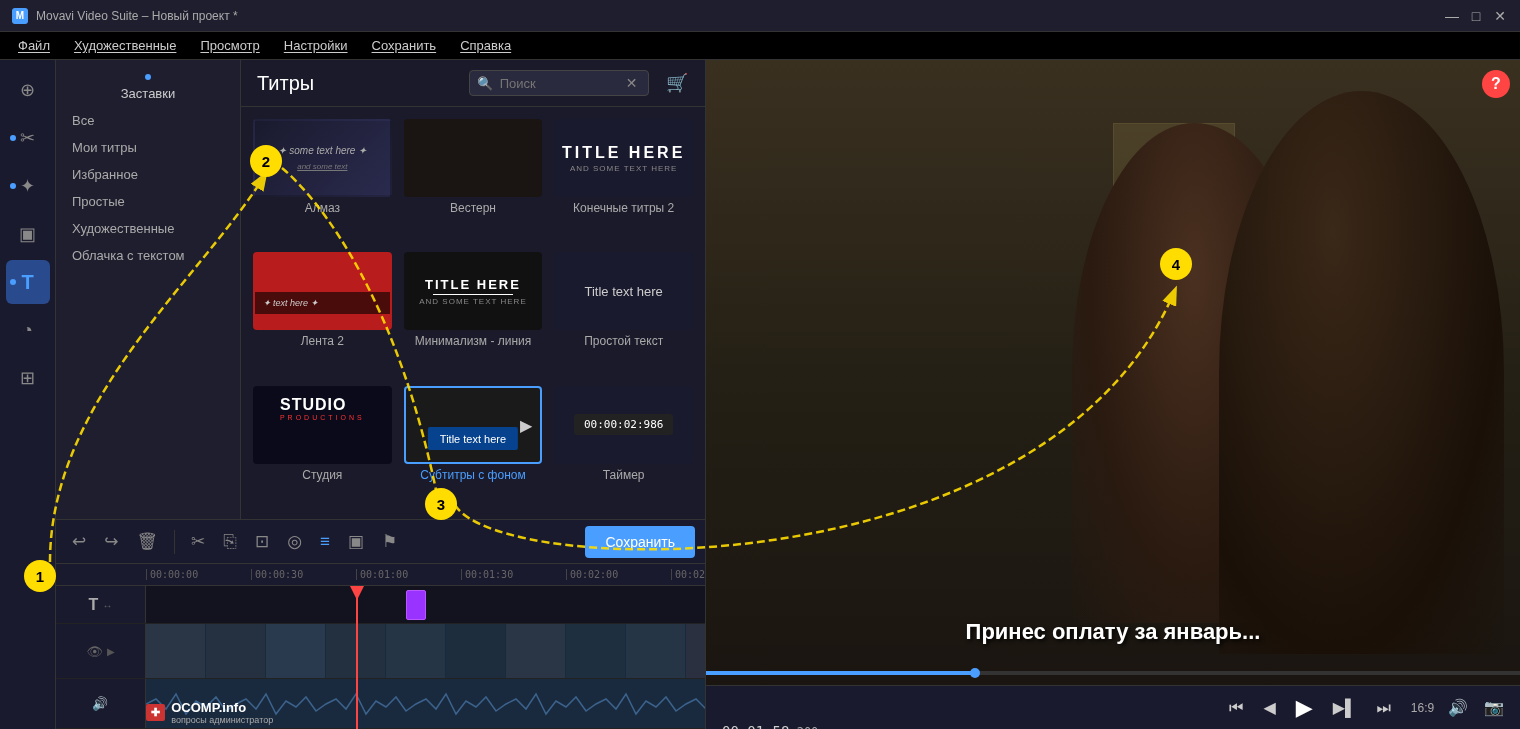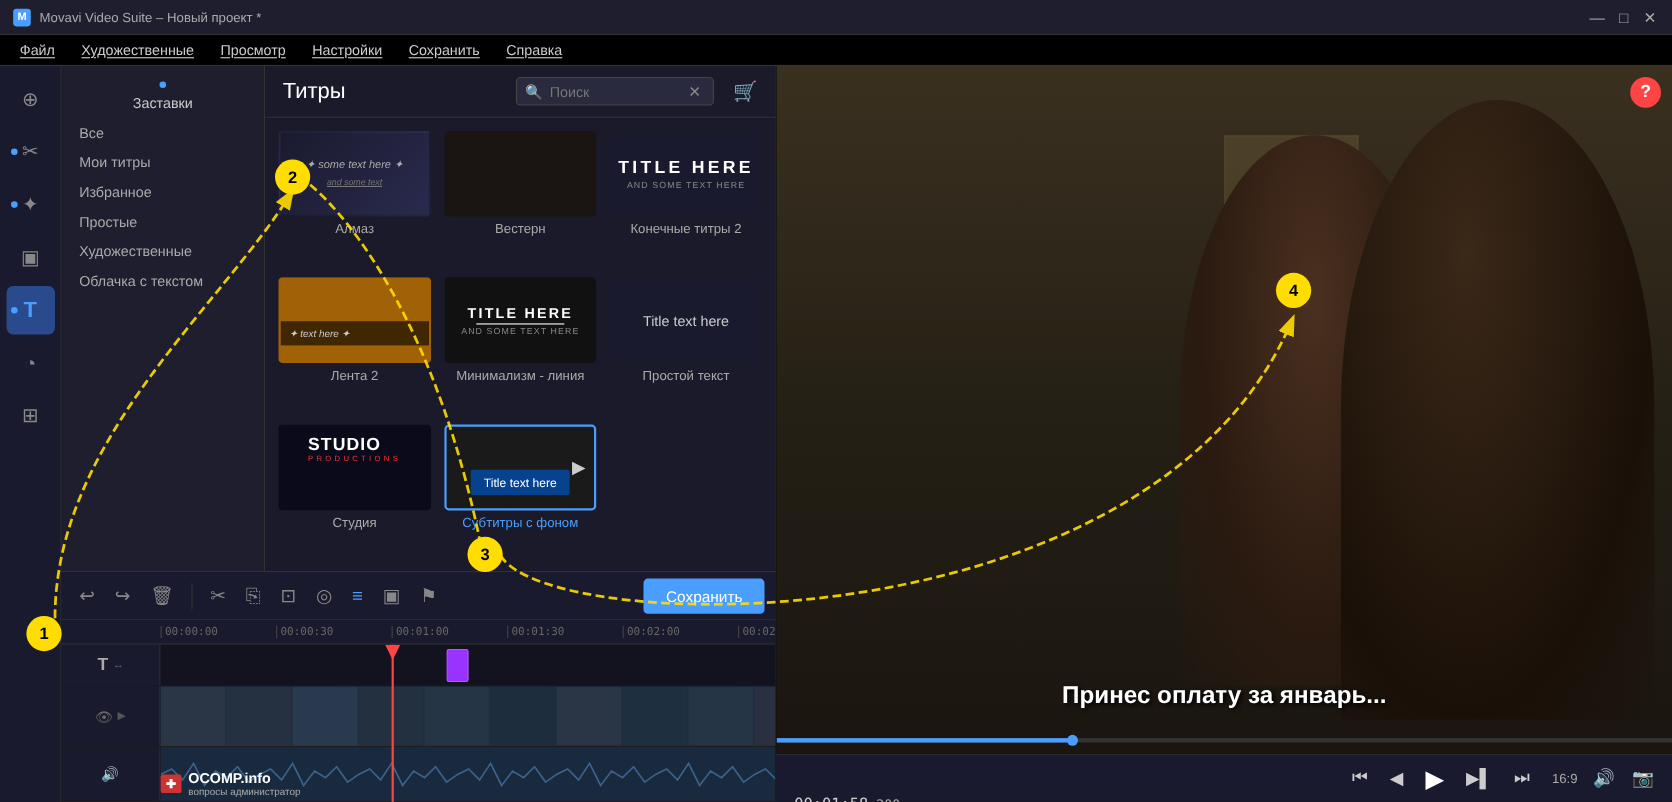--- a/index.html
+++ b/index.html
@@ -648,21 +648,21 @@
 
           <div class="thumb-item">
             <div class="thumb-box" style="background:#1a1a2e;flex-direction:column;gap:2px;">
               <div style="font-size:16px;font-weight:900;color:#fff;letter-spacing:3px;">TITLE HERE</div>
               <div style="font-size:8px;color:#888;letter-spacing:1px;">AND SOME TEXT HERE</div>
             </div>
             <span class="thumb-label">Конечные титры 2</span>
           </div>
 
           <div class="thumb-item">
-            <div class="thumb-box" style="background:#a16207;position:relative;">
+            <div class="thumb-box" style="background:#b91c1c;position:relative;">
               <div style="position:absolute;bottom:14px;left:0;right:0;height:22px;background:rgba(0,0,0,0.6);display:flex;align-items:center;padding:0 8px;">
                 <span style="font-size:9px;color:#ccc;font-style:italic;">✦ text here ✦</span>
               </div>
             </div>
             <span class="thumb-label">Лента 2</span>
           </div>
 
           <div class="thumb-item">
             <div class="thumb-box" style="background:#111;flex-direction:column;gap:2px;">
               <div style="font-size:13px;font-weight:bold;color:#fff;letter-spacing:2px;">TITLE HERE</div>
@@ -692,20 +692,26 @@
           <div class="thumb-item">
             <div class="thumb-box selected" style="background:#1a1a1a;cursor:default;position:relative;">
               <div style="position:absolute;bottom:12px;left:50%;transform:translateX(-50%);background:rgba(0,80,180,0.75);padding:4px 12px;border-radius:2px;white-space:nowrap;">
                 <span style="font-size:11px;color:#fff;">Title text here</span>
               </div>
               <span style="position:absolute;right:8px;top:50%;transform:translateY(-50%);font-size:16px;color:#ccc;">▶</span>
             </div>
             <span class="thumb-label selected-label">Субтитры с фоном</span>
           </div>
 
+          <div class="thumb-item">
+            <div class="thumb-box" style="background:#1a1a2e;">
+              <div style="background:#222;padding:4px 10px;border-radius:3px;font-size:11px;color:#fff;font-family:monospace;">00:00:02:986</div>
+            </div>
+            <span class="thumb-label">Таймер</span>
+          </div>
 
         </div>
       </div>
     </div>
 
     <div style="flex:1;background:#131320;display:flex;flex-direction:column;overflow:hidden;position:relative;">
 
       <div class="timeline-toolbar">
         <button class="tl-btn" title="Undo">↩</button>
         <button class="tl-btn" title="Redo">↪</button>

